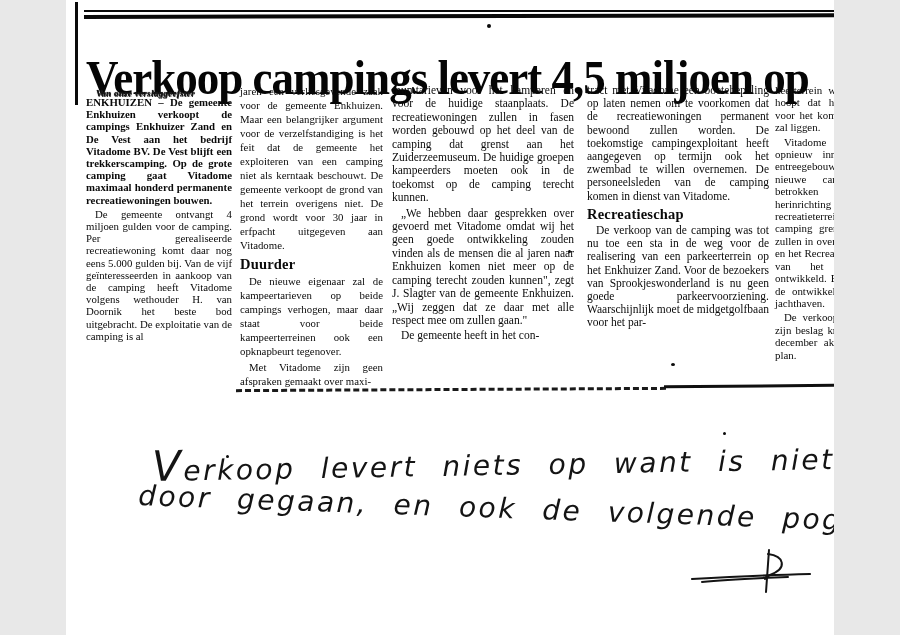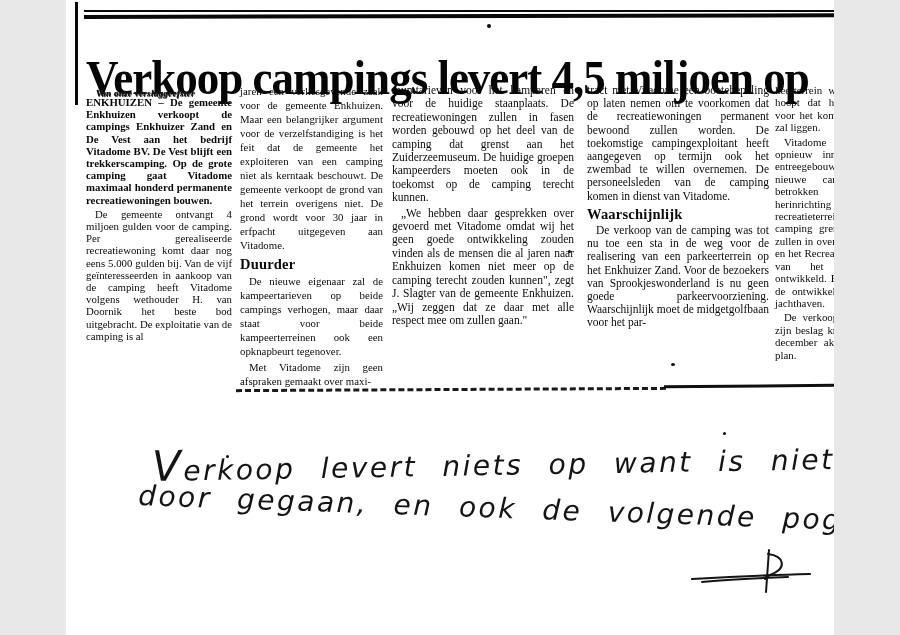--- a/index.html
+++ b/index.html
@@ -81,25 +81,26 @@
   <div class="col c2">
     <p>jaren een verliesgevende zaak voor de gemeente Enkhuizen. Maar een belangrijker argument voor de verzelfstandiging is het feit dat de gemeente het exploiteren van een camping niet als kerntaak beschouwt. De gemeente verkoopt de grond van het terrein overigens niet. De grond wordt voor 30 jaar in erfpacht uitgegeven aan Vitadome.</p>
     <div class="subhead">Duurder</div>
     <p class="indent">De nieuwe eigenaar zal de kampeertarieven op beide campings verhogen, maar daar staat voor beide kampeerterreinen ook een opknapbeurt tegenover.</p>
     <p class="indent">Met Vitadome zijn geen afspraken gemaakt over maxi-</p>
   </div>
 
   <div class="col c3">
     <p>mumtarieven voor het kamperen en voor de huidige staanplaats. De recreatiewoningen zullen in fasen worden gebouwd op het deel van de camping dat grenst aan het Zuiderzeemuseum. De huidige groepen kampeerders moeten ook in de toekomst op de camping terecht kunnen.</p>
     <p class="indent">„We hebben daar gesprekken over gevoerd met Vitadome omdat wij het geen goede ontwikkeling zouden vinden als de mensen die al jaren naar Enkhuizen komen niet meer op de camping terecht zouden kunnen", zegt J. Slagter van de gemeente Enkhuizen. „Wij zeggen dat ze daar met alle respect mee om zullen gaan."</p>
+    <p class="indent">De gemeente heeft in het con-</p>
   </div>
 
   <div class="col c4">
     <p>tract met Vitadome een boetebepaling op laten nemen om te voorkomen dat de recreatiewoningen permanent bewoond zullen worden. De toekomstige campingexploitant heeft aangegeven op termijn ook het zwembad te willen overnemen. De personeelsleden van de camping komen in dienst van Vitadome.</p>
-    <div class="subhead">Waarschijnlijk</div>
+    <div class="subhead">Recreatieschap</div>
     <p class="indent">De verkoop van de camping was tot nu toe een sta in de weg voor de realisering van een parkeerterrein op het Enkhuizer Zand. Voor de bezoekers van Sprookjeswonderland is nu geen goede parkeervoorziening. Waarschijnlijk moet de midgetgolfbaan voor het par-</p>
   </div>
 
   <div class="col c5">
     <p>keerterrein wijken. De gemeente hoopt dat het parkeerterrein er voor het komend toeristenseizoen zal liggen.</p>
     <p class="indent">Vitadome gaat de camping opnieuw inrichten en zal het entreegebouw opknappen. De nieuwe campingeigenaar wil betrokken worden bij de herinrichting van het recreatieterrein dat aan de camping grenst. Plannen hiertoe zullen in overleg met de gemeente en het Recreatieschap (de eigenaar van het terrein) worden ontwikkeld. Er wordt gedacht aan de ontwikkeling van een kleine jachthaven.</p>
     <p class="indent">De verkoop kan per 1 januari zijn beslag krijgen, als de raad in december akkoord gaat met het plan.</p>
   </div>
 
   <div class="rule-bottom-dashed"></div>

